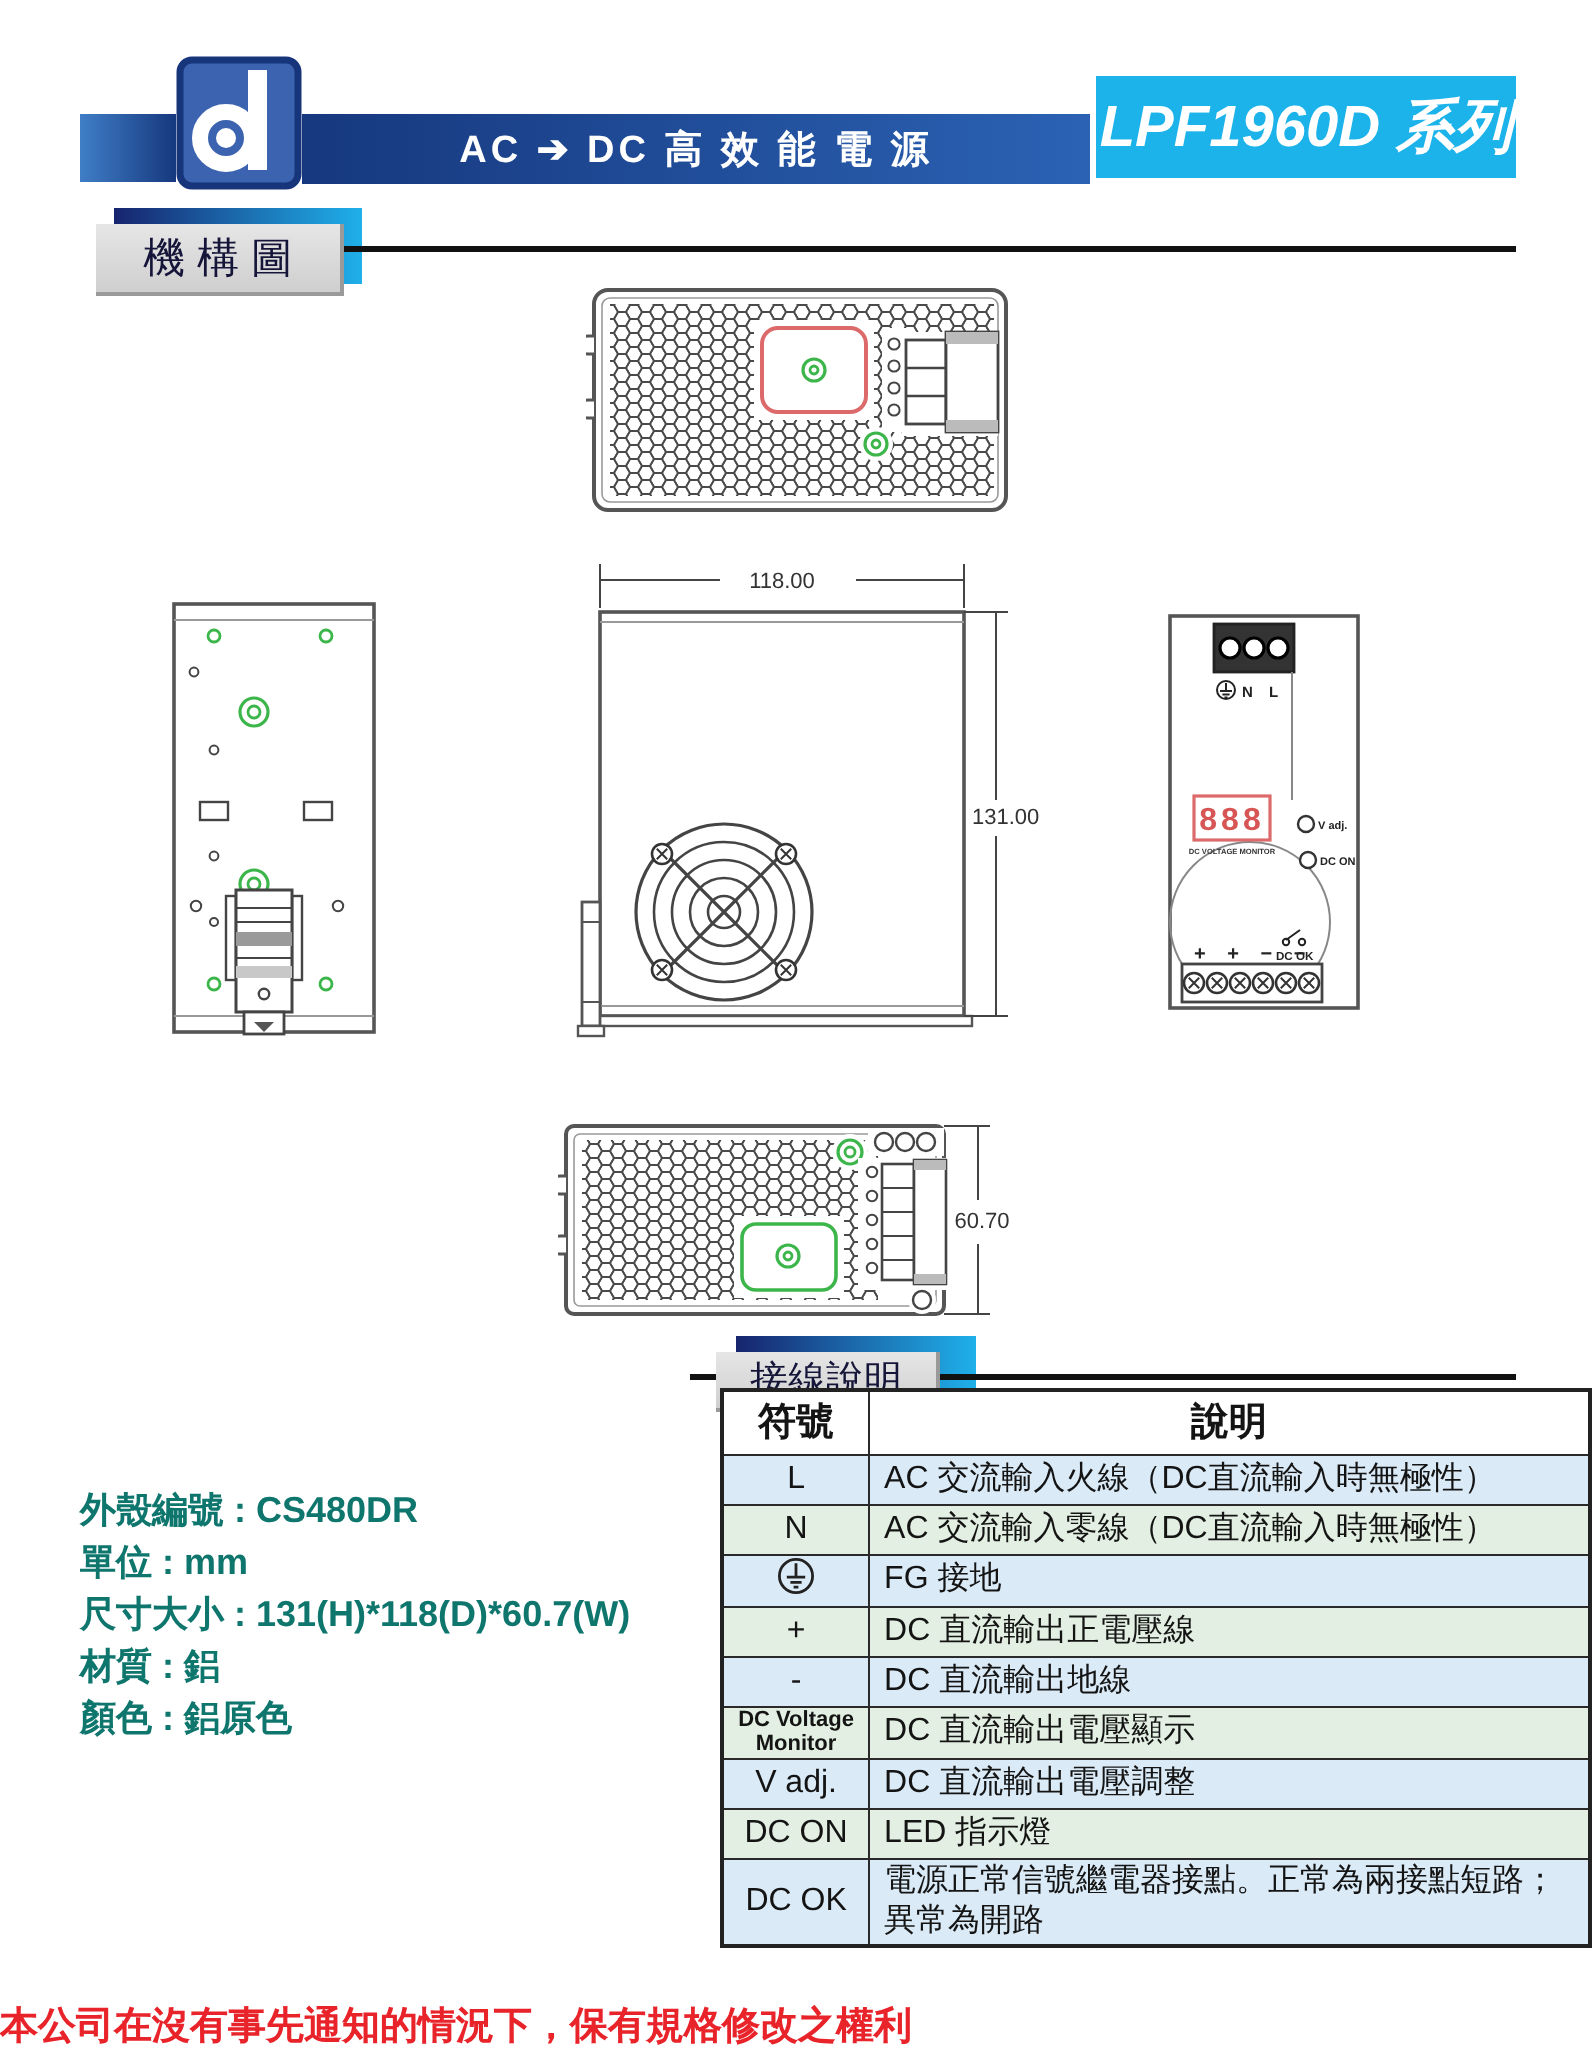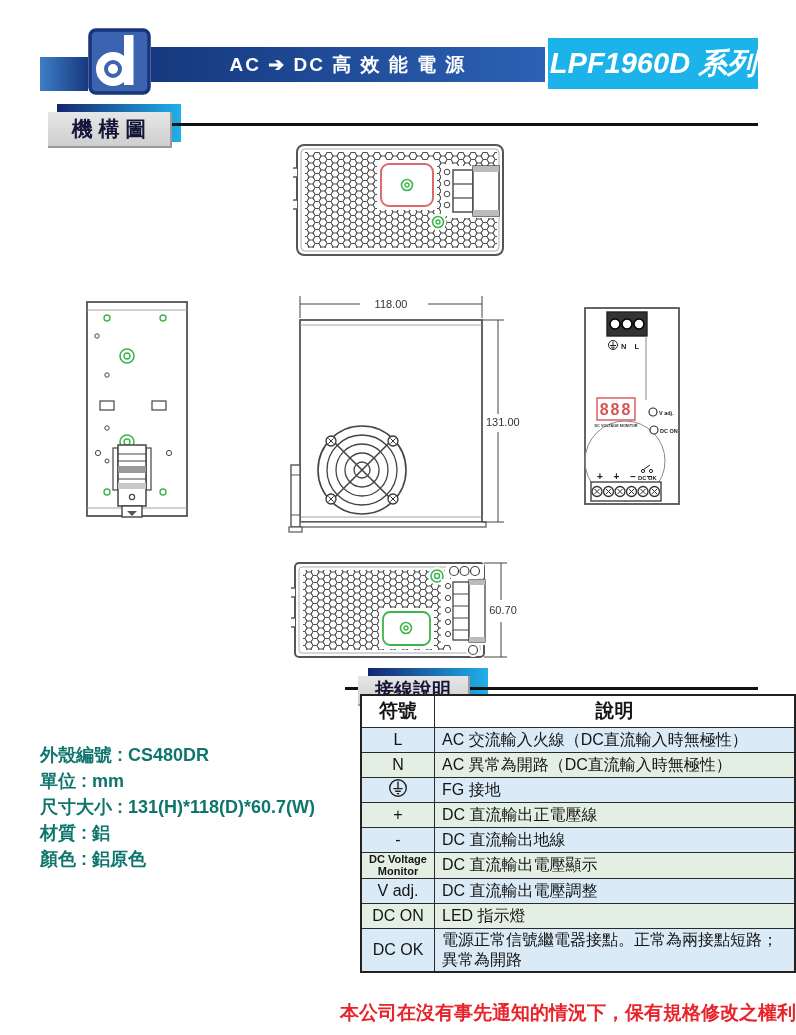--- a/index.html
+++ b/index.html
@@ -4,70 +4,70 @@
 <style>
   * { margin:0; padding:0; box-sizing:border-box; }
   html,body { background:#ffffff; }
   body { font-family:"Liberation Sans", sans-serif; }
   .page { position:relative; width:796px; height:1035px; background:#fff; overflow:hidden; }
 
   
   .hdr-left-grad { position:absolute; left:40px; top:57px; width:48px; height:34px;
     background:linear-gradient(90deg,#3f7ec6,#16387e); }
   .logo-box { position:absolute; left:88px; top:28px; width:63px; height:67px; }
-  .hdr-band { position:absolute; left:151px; top:47px; width:394px; height:35px;
+  .hdr-band { position:absolute; left:151px; top:57px; width:394px; height:35px;
     background:linear-gradient(90deg,#16387e,#2b62b4); color:#fff; font-weight:bold;
     font-size:19px; display:flex; align-items:center; justify-content:center; letter-spacing:2px; }
   .series-badge { position:absolute; left:548px; top:38px; width:210px; height:51px;
     background:#1cb2ea; color:#fff; font-weight:bold; font-style:italic; font-size:29px;
     display:flex; align-items:center; justify-content:center; }
 
   
   .sec-bar { position:absolute; background:linear-gradient(90deg,#17246e,#1fb0ea); }
   .sec-box { position:absolute; background:linear-gradient(#e6e6e6,#cfcfcf);
     border-right:2px solid #9a9a9a; border-bottom:2px solid #9a9a9a;
-    color:#15153a; font-weight:bold; font-size:21px; display:flex; align-items:center;
+    color:#15153a; font-weight:normal; font-size:21px; display:flex; align-items:center;
     justify-content:center; }
   .sec-line { position:absolute; background:#111; height:3px; }
 
   .mech-bar { left:57px; top:104px; width:124px; height:38px; }
   .mech-box { left:48px; top:112px; width:124px; height:36px; }
   .mech-line { left:172px; top:123px; width:586px; }
 
   .wire-bar { left:368px; top:668px; width:120px; height:32px; }
   .wire-line { left:345px; top:687px; width:413px; height:2.5px; }
   .wire-box { left:358px; top:676px; width:112px; height:30px; font-size:19px; }
 
   
   .drw { position:absolute; }
   .d1 { left:293px; top:142px; }
   .d2 { left:83px;  top:298px; }
-  .d3 { left:288px; top:290px; }
+  .d3 { left:288px; top:276px; }
   .d4 { left:583px; top:300px; }
-  .d5 { left:291px; top:558px; }
+  .d5 { left:279px; top:558px; }
   svg text { font-family:"Liberation Sans", sans-serif; }
 
   
   .specs { position:absolute; left:40px; top:742px; width:320px; color:#0f766e;
     font-weight:bold; font-size:18px; line-height:26px; }
 
   
   .wiring-table { position:absolute; left:360px; top:694px; border-collapse:collapse;
     border:2.5px solid #222; color:#141414; }
   .wiring-table th, .wiring-table td { border:1.6px solid #2a2a2a; }
   .wiring-table th { background:#fff; font-size:19px; font-weight:bold; height:32px; }
   .wiring-table td { height:25px; }
   td.sym { width:76px; text-align:center; font-size:16px; }
   td.sym.small { font-size:11px; font-weight:bold; line-height:1.15; }
   td.desc { width:384px; text-align:left; padding:1px 7px; font-size:16px; line-height:20px; }
   tr.blue  { background:#daeaf6; }
   tr.green { background:#e2efe2; }
 
   
-  .footer-note { position:absolute; left:0; top:1000px; width:796px; text-align:right;
+  .footer-note { position:absolute; left:0; top:1000px; width:796px; text-align:left;
     color:#e8232a; font-weight:bold; font-size:19px; }
 </style>
 </head>
 <body>
 
 <div class="page">
 
   <div class="hdr-left-grad"></div>
 
   <div class="logo-box">
@@ -322,21 +322,21 @@
         <th>說明</th>
       </tr>
     </thead>
     <tbody>
         <tr class="blue">
           <td class="sym">L</td>
           <td class="desc">AC 交流輸入火線（DC直流輸入時無極性）</td>
         </tr>
         <tr class="green">
           <td class="sym">N</td>
-          <td class="desc">AC 異常為開路（DC直流輸入時無極性）</td>
+          <td class="desc">AC 交流輸入零線（DC直流輸入時無極性）</td>
         </tr>
         <tr class="blue">
           <td class="sym"><svg width="20" height="20" viewBox="0 0 20 20">
               <circle cx="10" cy="10" r="8.3" fill="none" stroke="#222" stroke-width="1.4"></circle>
               <path d="M10,3.6 V10 M5.4,10.6 H14.6 M7.2,13.2 H12.8 M8.8,15.6 H11.2" stroke="#222" stroke-width="1.4" fill="none"></path>
             </svg></td>
           <td class="desc">FG 接地</td>
         </tr>
         <tr class="green">
           <td class="sym">+</td>

